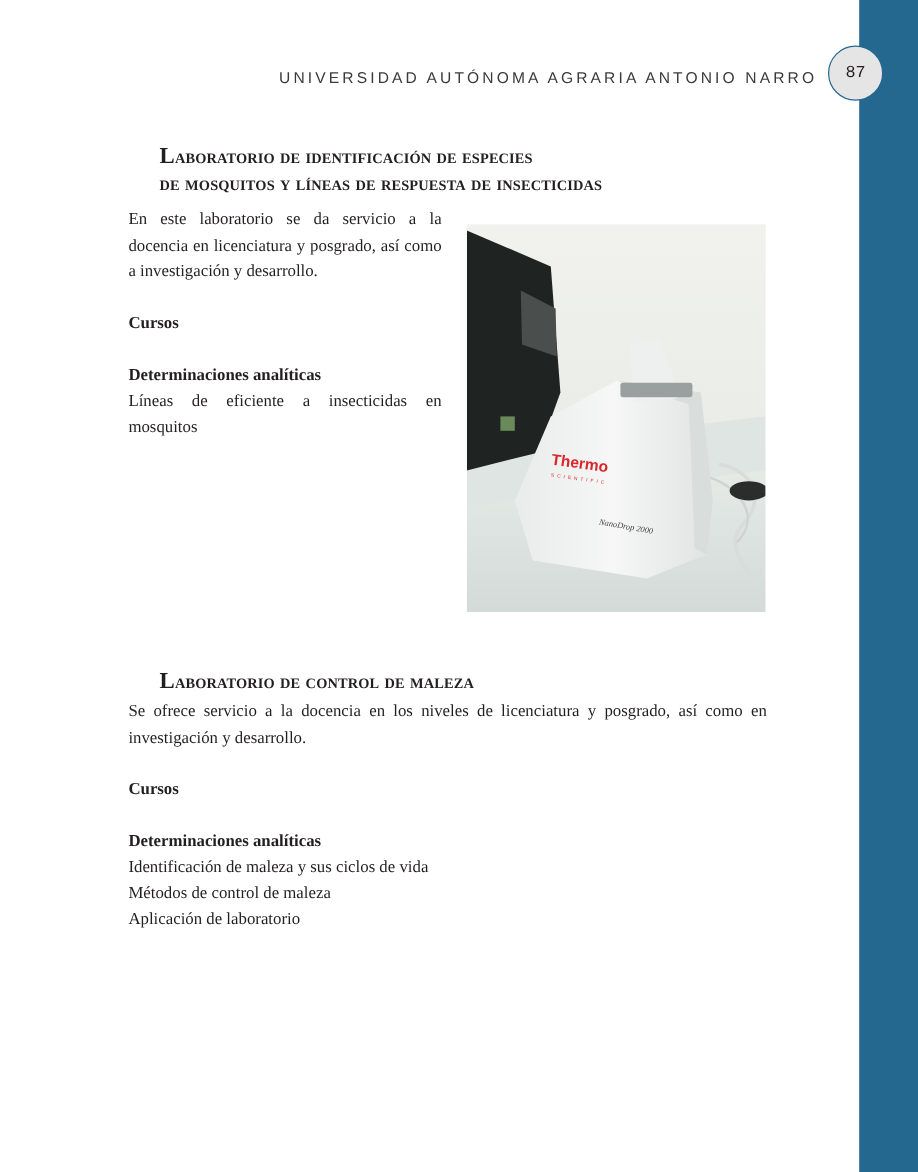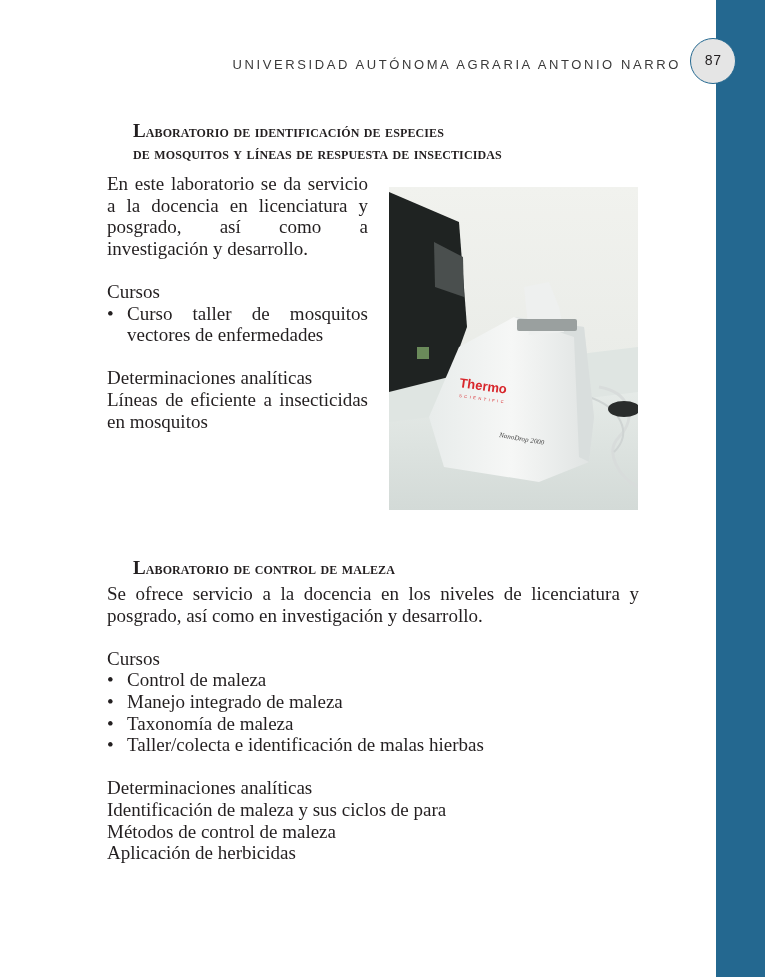--- a/index.html
+++ b/index.html
@@ -28,24 +28,24 @@
     font-size: 14px; color: #231f20;
   }
   .h {
     position: absolute; left: 117px; margin: 16px;
     font-weight: bold; font-size: 17.2px; line-height: 22px;
     font-variant: small-caps; letter-spacing: 0.1px;
   }
   .h .cap { font-size: 19px; }
   .block {
     position: absolute; left: 107px;
-    font-size: 19px; line-height: 21.6px;
+    font-size: 14px; line-height: 21.6px;
   }
   .just { text-align: justify; text-align-last: left; }
-  .sub { font-weight: normal; }
+  .sub { font-weight: bold; }
   ul { list-style: none; margin: 0; padding: 0; }
   li { position: relative; padding-left: 20px; }
   li::before { content: "\2022"; position: absolute; left: 0; top: 0; }
   .gap { height: 21.6px; }
   .photo {
     position: absolute; left: 389px; top: 187px; width: 249px; height: 323px;
     overflow: hidden; background: #eef0ee;
   }
 </style>
 </head>
@@ -58,21 +58,20 @@
 <h2 class="h" style="top:104px;">
   <span><span class="cap">L</span><span>aboratorio de identificación de especies</span></span><br>
   <span>de mosquitos y líneas de respuesta de insecticidas</span>
 </h2>
 
 <div class="block just" style="top:173px; width:261px;">
   <div>En este laboratorio se da servicio a la docencia en licenciatura y posgrado, así como a investigación y desarrollo.</div>
   <div class="gap"></div>
   <div class="sub">Cursos</div>
   <ul>
-    <li>Curso taller de mosquitos vectores de enfermedades</li>
   </ul>
   <div class="gap"></div>
   <div class="sub">Determinaciones analíticas</div>
   <div>Líneas de eficiente a insecticidas en mosquitos</div>
 </div>
 
 <div class="photo">
   <svg width="249" height="323" viewBox="0 0 249 323">
     <defs>
       <linearGradient id="wall" x1="0" y1="0" x2="0" y2="1">
@@ -109,24 +108,18 @@
 </div>
 
 <h2 class="h" style="top:541px;">
   <span class="cap">L</span><span>aboratorio de control de maleza</span>
 </h2>
 
 <div class="block just" style="top:583px; width:532px;">
   <div>Se ofrece servicio a la docencia en los niveles de licenciatura y posgrado, así como en investigación y desarrollo.</div>
   <div class="gap"></div>
   <div class="sub">Cursos</div>
-  <ul>
-    <li>Control de maleza</li>
-    <li>Manejo integrado de maleza</li>
-    <li>Taxonomía de maleza</li>
-    <li>Taller/colecta e identificación de malas hierbas</li>
-  </ul>
   <div class="gap"></div>
   <div class="sub">Determinaciones analíticas</div>
-  <div>Identificación de maleza y sus ciclos de para</div>
+  <div>Identificación de maleza y sus ciclos de vida</div>
   <div>Métodos de control de maleza</div>
-  <div>Aplicación de herbicidas</div>
+  <div>Aplicación de laboratorio</div>
 </div>
 
 </body></html>

